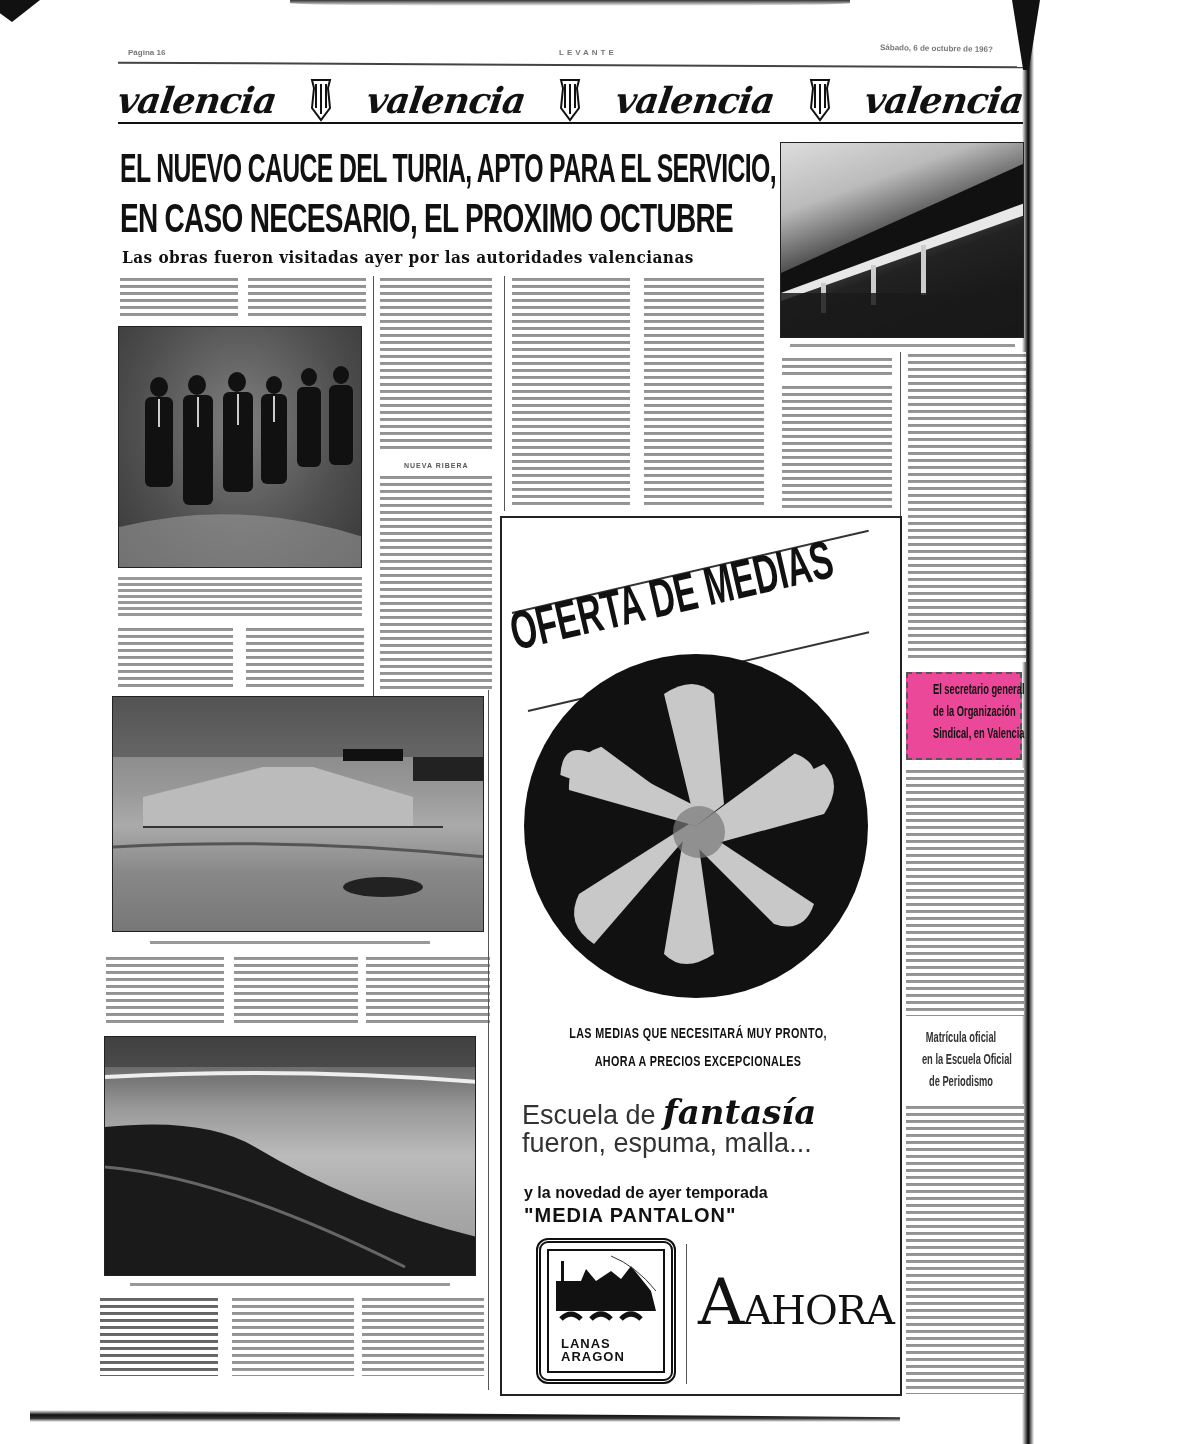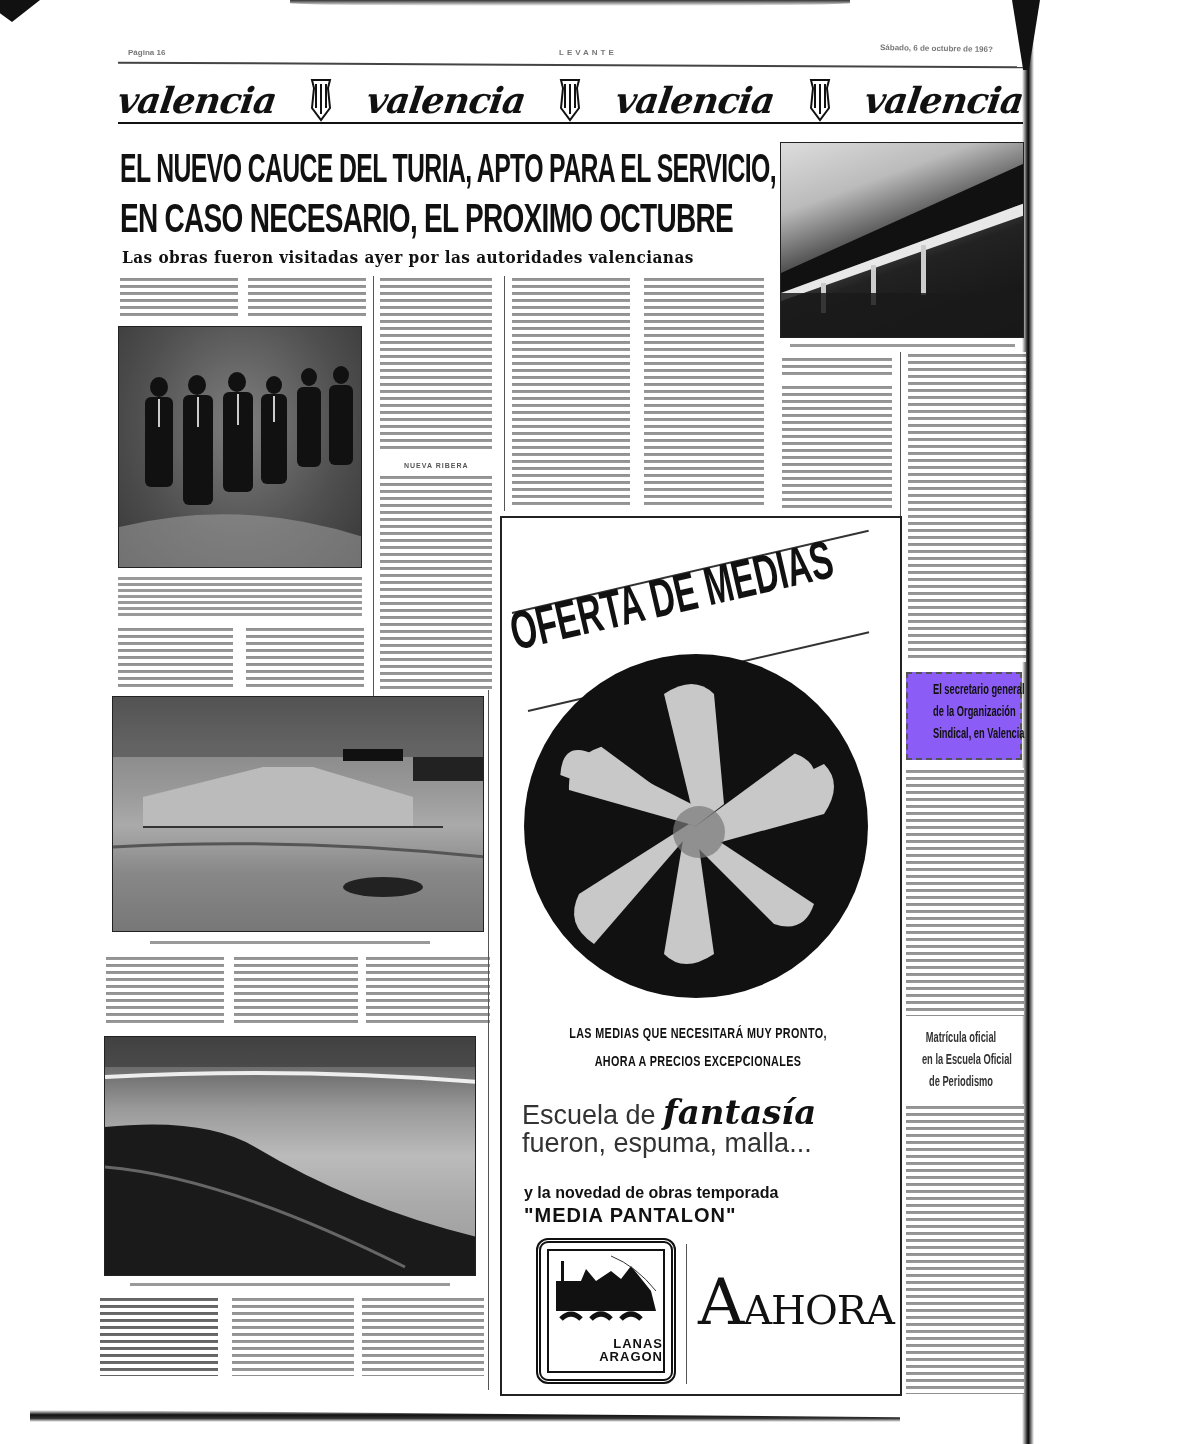--- a/index.html
+++ b/index.html
@@ -37,26 +37,26 @@
   .ad-title{font-family:"Liberation Sans",sans-serif;font-weight:bold;font-size:54px;letter-spacing:0;white-space:nowrap;transform:rotate(-13deg) scaleX(.62);transform-origin:left bottom}
   .ad-title-rule{height:2px;background:#333;transform:rotate(-13deg);transform-origin:left center}
   .ad-lead{font-family:"Liberation Sans",sans-serif;font-weight:bold;font-size:15px;text-align:center;white-space:nowrap;transform:scaleX(.72);letter-spacing:.5px}
   .ad-medias{font-family:"Liberation Sans",sans-serif;font-size:27px;color:#333;white-space:nowrap}
   .ad-fantasia{font-family:"DejaVu Serif",serif;font-weight:bold;font-style:italic;font-size:34px;color:#111}
   .ad-nylon{font-family:"Liberation Sans",sans-serif;font-size:27px;color:#333;white-space:nowrap}
   .ad-novedad{font-family:"Liberation Sans",sans-serif;font-weight:bold;font-size:16px;white-space:nowrap}
   .ad-pantalon{font-family:"Liberation Sans",sans-serif;font-weight:bold;font-size:20px;white-space:nowrap;letter-spacing:1px}
   .logo-box{left:536px;top:1238px;width:140px;height:146px;border:5px double #111;border-radius:12px;padding:6px}
   .logo-inner{width:100%;height:100%;border:2px solid #111;position:relative;background:#fff}
-  .logo-text{position:absolute;left:0;right:0;bottom:8px;text-align:right;font-weight:bold;font-size:13px;line-height:13px;letter-spacing:1px}
+  .logo-text{position:absolute;left:12px;right:0;bottom:8px;text-align:left;font-weight:bold;font-size:13px;line-height:13px;letter-spacing:1px}
   .logo-sep{left:686px;top:1244px;width:1px;height:140px;background:#555}
   .ademar{left:698px;top:1282px;font-family:"DejaVu Serif",serif;font-size:40px;white-space:nowrap;letter-spacing:-1px}
   .ademar .cap-a{font-size:64px;line-height:40px}
   
-  .sidebox{border:2px dashed #555;padding:4px 6px;background:#8b5cf6}
+  .sidebox{border:2px dashed #555;padding:4px 6px;background:#ec4899}
   .sidebox-title{font-family:"Liberation Sans",sans-serif;font-weight:bold;font-size:15px;line-height:22px;text-align:center;transform:scaleX(.62);transform-origin:center;white-space:nowrap}
   .sidehead{font-family:"Liberation Sans",sans-serif;font-weight:bold;font-size:15px;line-height:22px;text-align:center;white-space:nowrap;transform:scaleX(.62);color:#333}
 </style>
 </head>
 <body>
 
 <div class="abs scan-top"></div>
 <div class="abs scan-left-corner"></div>
 <div class="abs scan-right-edge"></div>
 <div class="abs scan-right-edge2"></div>
@@ -198,21 +198,21 @@
   </svg>
 </div>
 
 <div class="abs ad-lead" style="left:508px;top:1024px;width:380px">LAS MEDIAS QUE NECESITARÁ MUY PRONTO,</div>
 <div class="abs ad-lead" style="left:508px;top:1052px;width:380px">AHORA A PRECIOS EXCEPCIONALES</div>
 <div class="abs ad-medias" style="left:522px;top:1092px">
   <span>Escuela de</span>
   <span class="ad-fantasia">fantasía</span>
 </div>
 <div class="abs ad-nylon" style="left:522px;top:1128px">fueron, espuma, malla...</div>
-<div class="abs ad-novedad" style="left:524px;top:1184px">y la novedad de obras temporada</div>
+<div class="abs ad-novedad" style="left:524px;top:1184px">y la novedad de ayer temporada</div>
 <div class="abs ad-pantalon" style="left:524px;top:1204px">"MEDIA PANTALON"</div>
 
 <div class="abs logo-box">
   <div class="logo-inner">
     <svg width="100%" height="70" viewBox="0 0 110 70">
       <path d="M5 60 L5 30 L10 30 L10 10 L13 10 L13 30 L30 30 L35 18 L45 30 L60 20 L70 28 L80 15 L100 40 L105 60 Z" fill="#111"></path>
       <path d="M60 5 Q85 15 105 40" stroke="#333" fill="none"></path>
       <path d="M10 68 Q20 58 30 68 M40 68 Q50 58 60 68 M70 68 Q80 58 90 68" stroke="#111" stroke-width="5" fill="none"></path>
     </svg>
     <div class="logo-text">

